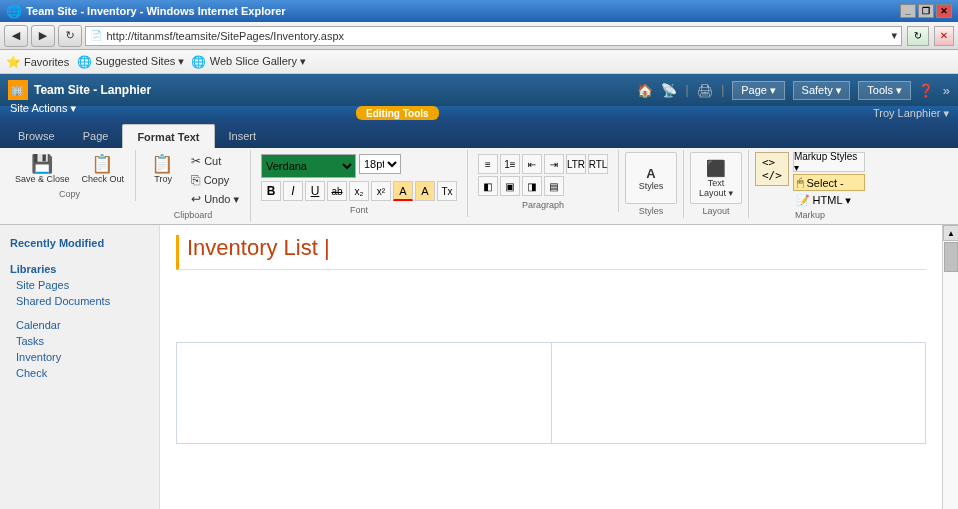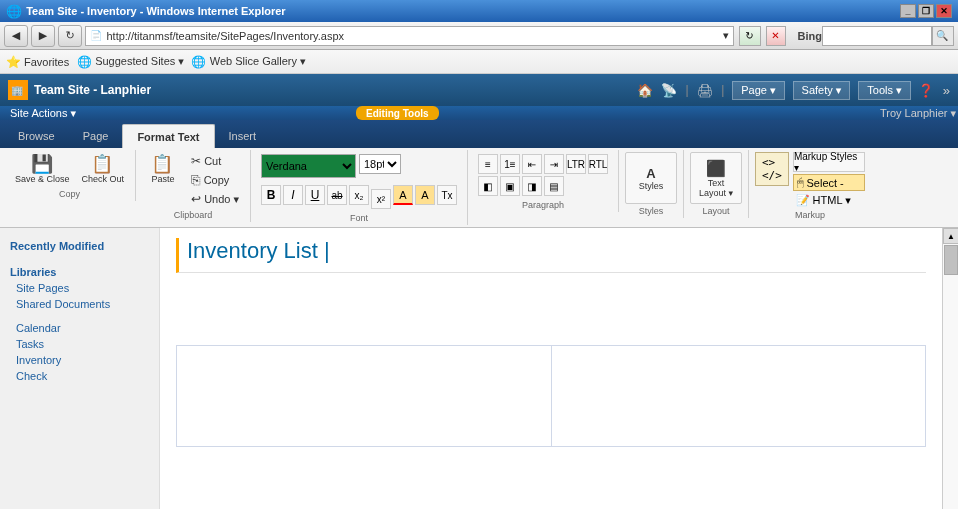--- a/index.html
+++ b/index.html
@@ -299,21 +299,21 @@
       background: white;
       overflow: auto;
       position: relative;
     }
     .page-content {
       padding: 10px 16px;
     }
     .page-title {
       font-size: 22px;
       font-weight: normal;
-      color: #0369a1;
+      color: #c2410c;
       border-bottom: 1px solid #e0e0e0;
       padding-bottom: 8px;
       margin-bottom: 12px;
       border-left: 3px solid orange;
       padding-left: 8px;
     }
     .content-grid {
       display: flex;
       gap: 0;
       border: 1px solid #d0d8e8;
@@ -338,38 +338,38 @@
     .scroll-thumb { width: 14px; height: 30px; background: #c0c0c0; border: 1px solid #aaa; margin: 1px; }
 
     .ribbon-wrapper {
       position: relative;
     }
 
     .top-ribbon-row {
       display: flex;
       background: linear-gradient(to bottom, #2060a0, #1a4a80);
       height: 14px;
-      align-items: center;
+      align-items: flex-end;
     }
     .editing-tools-tab {
       background: #f0a500;
       color: white;
       font-size: 10px;
       font-weight: bold;
       padding: 0 10px;
       height: 14px;
       display: flex; align-items: center;
       margin-left: 270px;
       border-radius: 6px;
     }
     .troy-label {
       margin-left: auto;
       color: #ccc;
       font-size: 11px;
-      padding-right: 2px;
+      padding-right: 9px;
       display: flex; align-items: center; gap: 3px;
     }
 
   </style>
 </head>
 <body>
 
 <div class="title-bar">
   <span class="title-bar-icon">🌐</span>
   <span class="title-bar-title">Team Site - Inventory - Windows Internet Explorer</span>
@@ -384,25 +384,20 @@
   <div class="nav-btn">◀</div>
   <div class="nav-btn">▶</div>
   <div class="nav-btn">↻</div>
   <div class="address-bar">
     <span class="address-icon">📄</span>
     <span class="address-text">http://titanmsf/teamsite/SitePages/Inventory.aspx</span>
     <span>▾</span>
   </div>
   <div class="go-btn">↻</div>
   <div class="stop-btn">✕</div>
-  <div class="search-area">
-    <span class="bing-label">Bing</span>
-    <input class="search-box" type="text" style="">
-    <div class="search-btn">🔍</div>
-  </div>
 </div>
 
 <div class="favorites-bar">
   <div class="fav-item">
     <span class="fav-icon">⭐</span>
     <span>Favorites</span>
   </div>
   <div class="fav-item">
     <span class="fav-icon">🌐</span>
     <span>Suggested Sites ▾</span>
@@ -462,21 +457,21 @@
           <span class="ribbon-btn-label">Check Out</span>
         </div>
       </div>
       <div class="ribbon-section-label">Copy</div>
     </div>
 
     <div class="ribbon-section">
       <div class="ribbon-btns">
         <div class="ribbon-btn" style="min-width:42px;">
           <span class="ribbon-btn-icon">📋</span>
-          <span class="ribbon-btn-label">Paste</span>
+          <span class="ribbon-btn-label">Troy</span>
         </div>
         <div class="ribbon-small-btns">
           <div class="ribbon-small-btn">
             <span class="ribbon-small-icon">✂</span>
             <span>Cut</span>
           </div>
           <div class="ribbon-small-btn">
             <span class="ribbon-small-icon">⎘</span>
             <span>Copy</span>
           </div>
@@ -498,21 +493,21 @@
           <select class="size-select">
             <option>18pt</option>
           </select>
         </div>
         <div class="font-row2">
           <button class="fmt-btn bold">B</button>
           <button class="fmt-btn italic">I</button>
           <button class="fmt-btn underline">U</button>
           <button class="fmt-btn" style="font-size:10px;text-decoration:line-through;">ab</button>
           <button class="fmt-btn" style="font-size:10px;">x₂</button>
-          <button class="fmt-btn" style="font-size:10px;margin-top:8px;">x²</button>
+          <button class="fmt-btn" style="font-size:10px;">x²</button>
           <button class="fmt-btn" style="font-size:11px;background:#ffe090;border-bottom:2px solid red;">A</button>
           <button class="fmt-btn" style="font-size:11px;background:#ffe090;">A</button>
           <button class="fmt-btn" style="font-size:10px;">Tx</button>
         </div>
       </div>
       <div class="ribbon-section-label">Font</div>
     </div>
 
     <div class="ribbon-section">
       <div class="para-btns">

